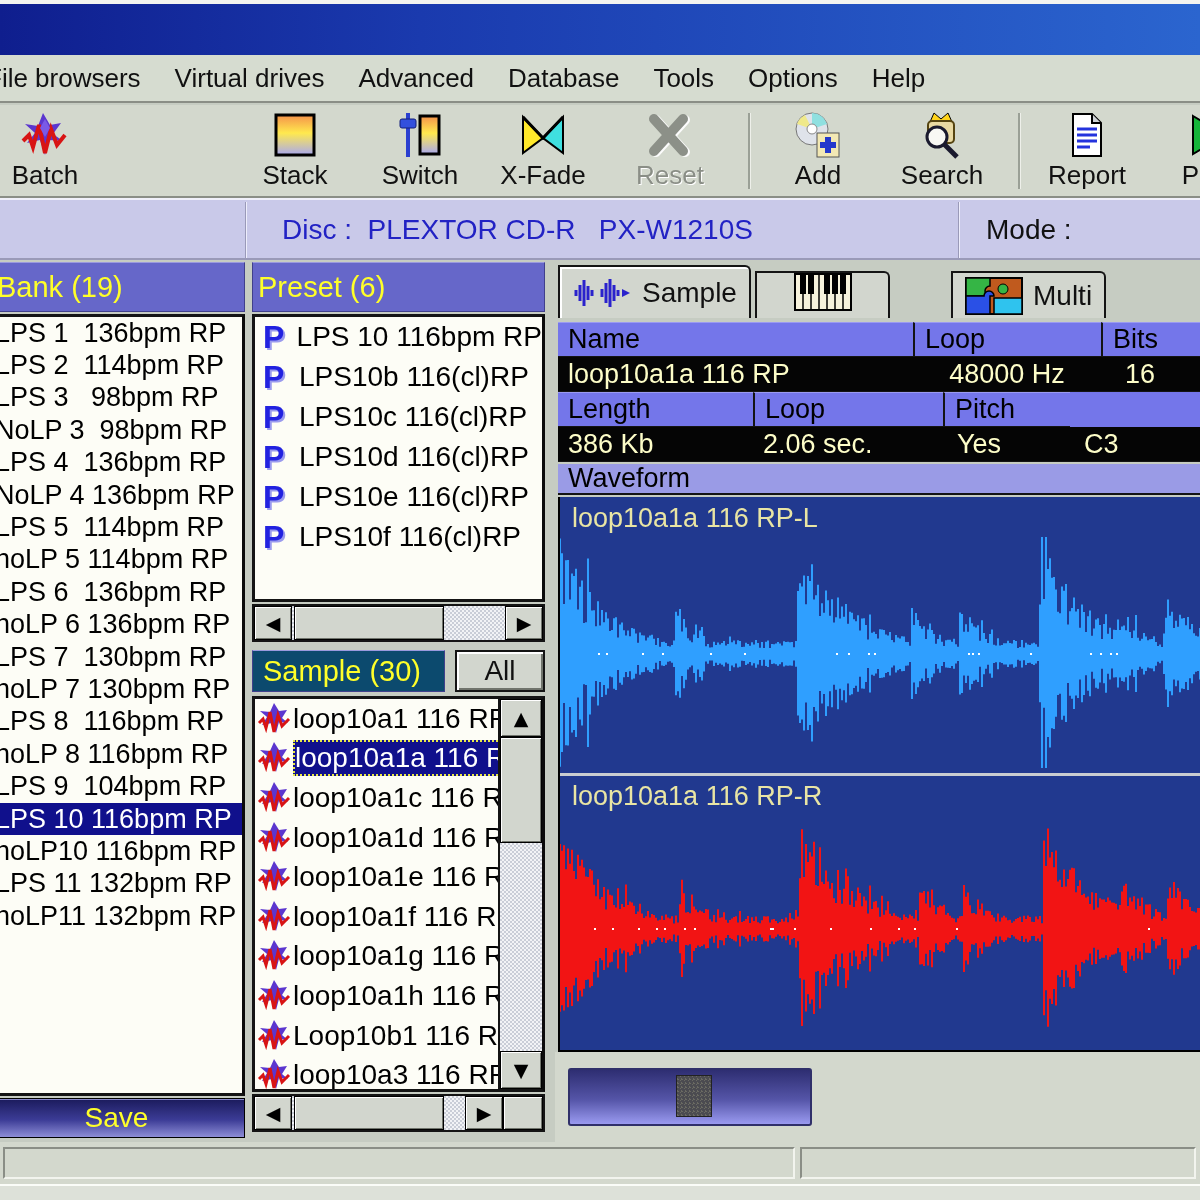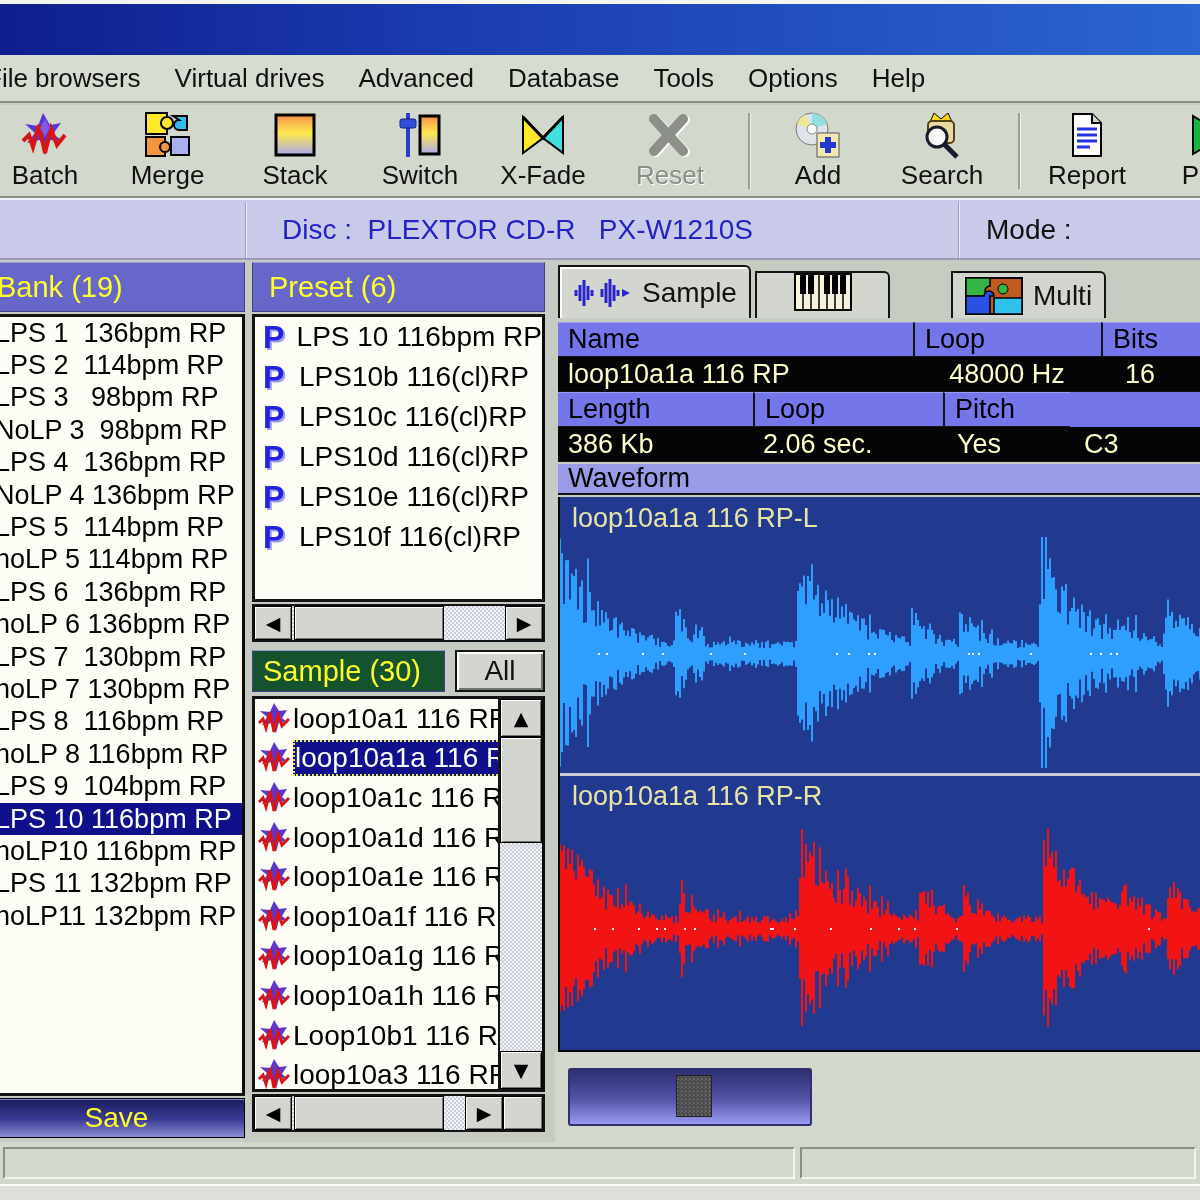--- a/index.html
+++ b/index.html
@@ -31,35 +31,35 @@
            border-top:2px solid #f0f0fa;border-bottom:2px solid #9a9ab8;}
   .disc-div{position:absolute;top:2px;height:56px;width:2px;background:#9a9ab8;border-right:1px solid #eeeefc;}
   .disc-text{position:absolute;left:282px;top:14px;font-size:28px;color:#2222c4;text-align:center;}
   .mode-text{position:absolute;left:986px;top:14px;font-size:28px;color:#111;}
 
   
   .main{position:absolute;left:0;top:260px;width:1200px;height:882px;background:#c6ccc2;}
 
   .panel-header{background:#6667c9;border:1px solid #40408c;border-top-color:#9a9ade;
                 color:#ffff29;font-size:29px;display:flex;align-items:center;}
-  .panel-header.light{background:#14532d;}
+  .panel-header.light{background:#0c4a6e;}
   .listbox{background:#fdfdf6;border:3px solid #141414;border-right-color:#0a0a0a;overflow:hidden;position:relative;}
 
   
   .bank-header{position:absolute;left:-12px;top:2px;width:257px;height:50px;padding-left:8px;}
   .bank-list{position:absolute;left:-12px;top:54px;width:257px;height:782px;}
   .bank-row{height:32.4px;display:flex;align-items:center;font-size:27px;color:#000;padding-left:4px;}
   .bank-row.selected{background:#10108c;color:#fff;}
   .save-btn{position:absolute;left:-12px;top:838px;width:257px;height:40px;
             background:linear-gradient(180deg,#1b1b5c 0%,#3c3c96 55%,#8d8dd6 100%);
             border:1px solid #000;box-shadow:inset 0 1px 0 #8888cc;
             color:#ffff29;font-size:28px;font-family:inherit;display:flex;align-items:center;justify-content:center;cursor:default;}
 
   
-  .preset-header{position:absolute;left:252px;top:2px;width:293px;height:50px;padding-left:16px;}
+  .preset-header{position:absolute;left:252px;top:2px;width:293px;height:50px;padding-left:5px;}
   .preset-list{position:absolute;left:252px;top:54px;width:293px;height:288px;}
   .preset-row{height:40px;display:flex;align-items:center;font-size:28px;color:#000;padding-left:8px;}
   .p-glyph{color:#2222e0;font-weight:bold;font-size:32px;width:36px;text-shadow:2px 2px 0 #9a9aee;}
 
   .hscroll{position:absolute;height:38px;border:2px solid #141414;background:#c9cdd7;display:flex;}
   .hscroll .track{flex:1;position:relative;}
   .sample-hdr{position:absolute;left:252px;top:390px;width:193px;height:42px;padding-left:10px;}
   .all-btn{position:absolute;left:455px;top:390px;width:90px;height:42px;background:#d2d6ce;
            border:2px solid #141414;box-shadow:inset 2px 2px 0 #fff,inset -2px -2px 0 #70746c;
            font-size:28px;color:#111;font-family:inherit;cursor:default;}
@@ -136,33 +136,20 @@
   <div class="toolbar" id="toolbar">
       <div class="tbtn" style="left: 0px; width: 90px;">
         <div class="ticon">
           <svg width="52" height="48" viewBox="0 0 52 48">
             <polygon points="24,2 31,14 42,12 34,23 44,30 30,29 26,44 21,29 8,32 16,22 6,13 19,15" fill="#5b36cf"></polygon>
             <path d="M4 30 L10 24 L14 36 L20 14 L26 42 L32 18 L38 34 L46 24" stroke="#d81414" stroke-width="4" fill="none"></path>
             <polygon points="26,8 31,17 26,26 21,17" fill="#7a5ae6"></polygon>
           </svg>
         </div>
         <span class="tlabel">Batch</span>
-      </div>
-      <div class="tbtn" style="left: 120px; width: 95px;">
-        <div class="ticon">
-          <svg width="50" height="50" viewBox="0 0 50 50">
-            <rect x="3" y="3" width="21" height="21" fill="#ffe92a" stroke="#000" stroke-width="2"></rect>
-            <circle cx="24" cy="13" r="6" fill="#ffe92a" stroke="#000" stroke-width="2"></circle>
-            <path d="M30 6 h14 v14 h-8 a5 5 0 0 1 0 -10 z" fill="#33bbee" stroke="#000" stroke-width="2"></path>
-            <rect x="3" y="27" width="19" height="19" fill="#f5953e" stroke="#000" stroke-width="2"></rect>
-            <circle cx="22" cy="37" r="5" fill="#f5953e" stroke="#000" stroke-width="2"></circle>
-            <rect x="28" y="27" width="18" height="18" fill="#aab0ee" stroke="#000" stroke-width="2"></rect>
-          </svg>
-        </div>
-        <span class="tlabel">Merge</span>
       </div>
       <div class="tbtn" style="left: 250px; width: 90px;">
         <div class="ticon">
           <svg width="48" height="48" viewBox="0 0 48 48">
             <defs>
               <linearGradient id="stk" x1="0" y1="0" x2="0" y2="1">
                 <stop offset="0" stop-color="#f4924a"></stop>
                 <stop offset="0.45" stop-color="#ffe94e"></stop>
                 <stop offset="1" stop-color="#a9a9ef"></stop>
               </linearGradient>

